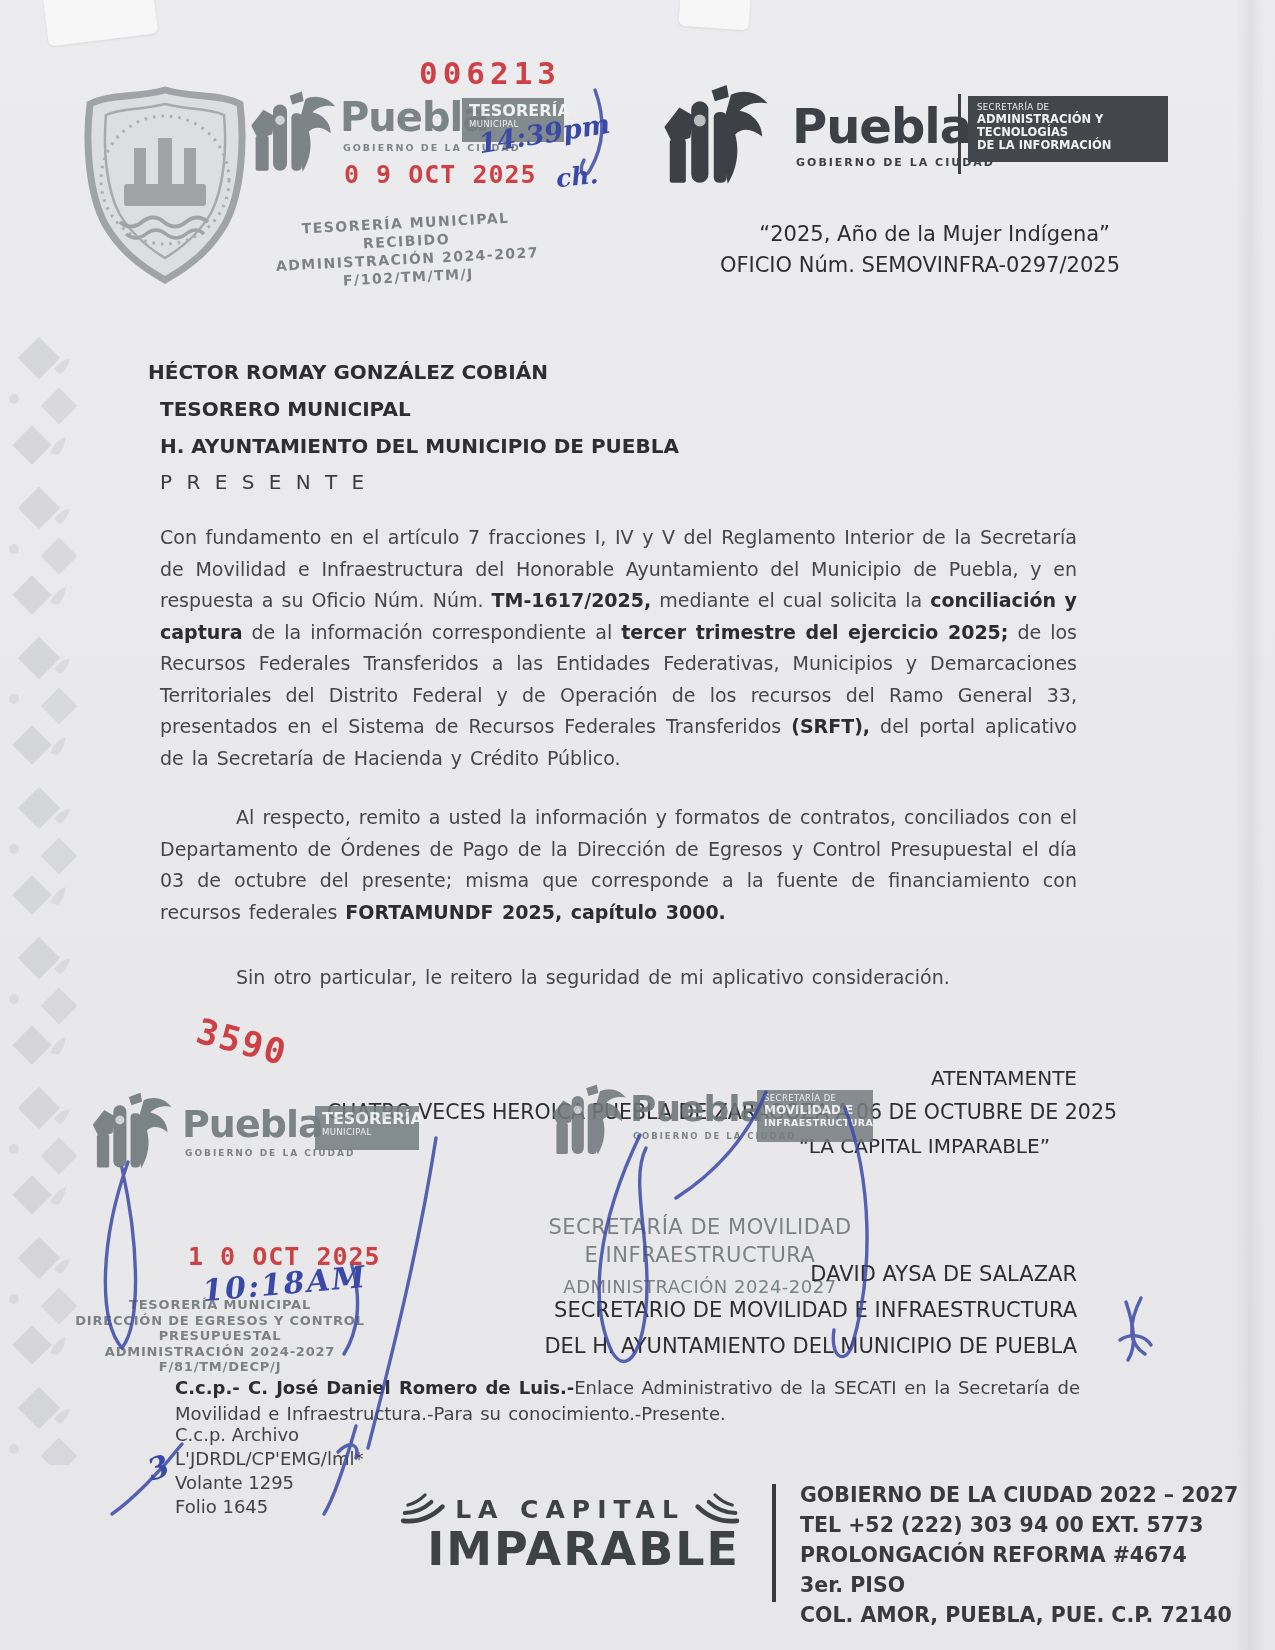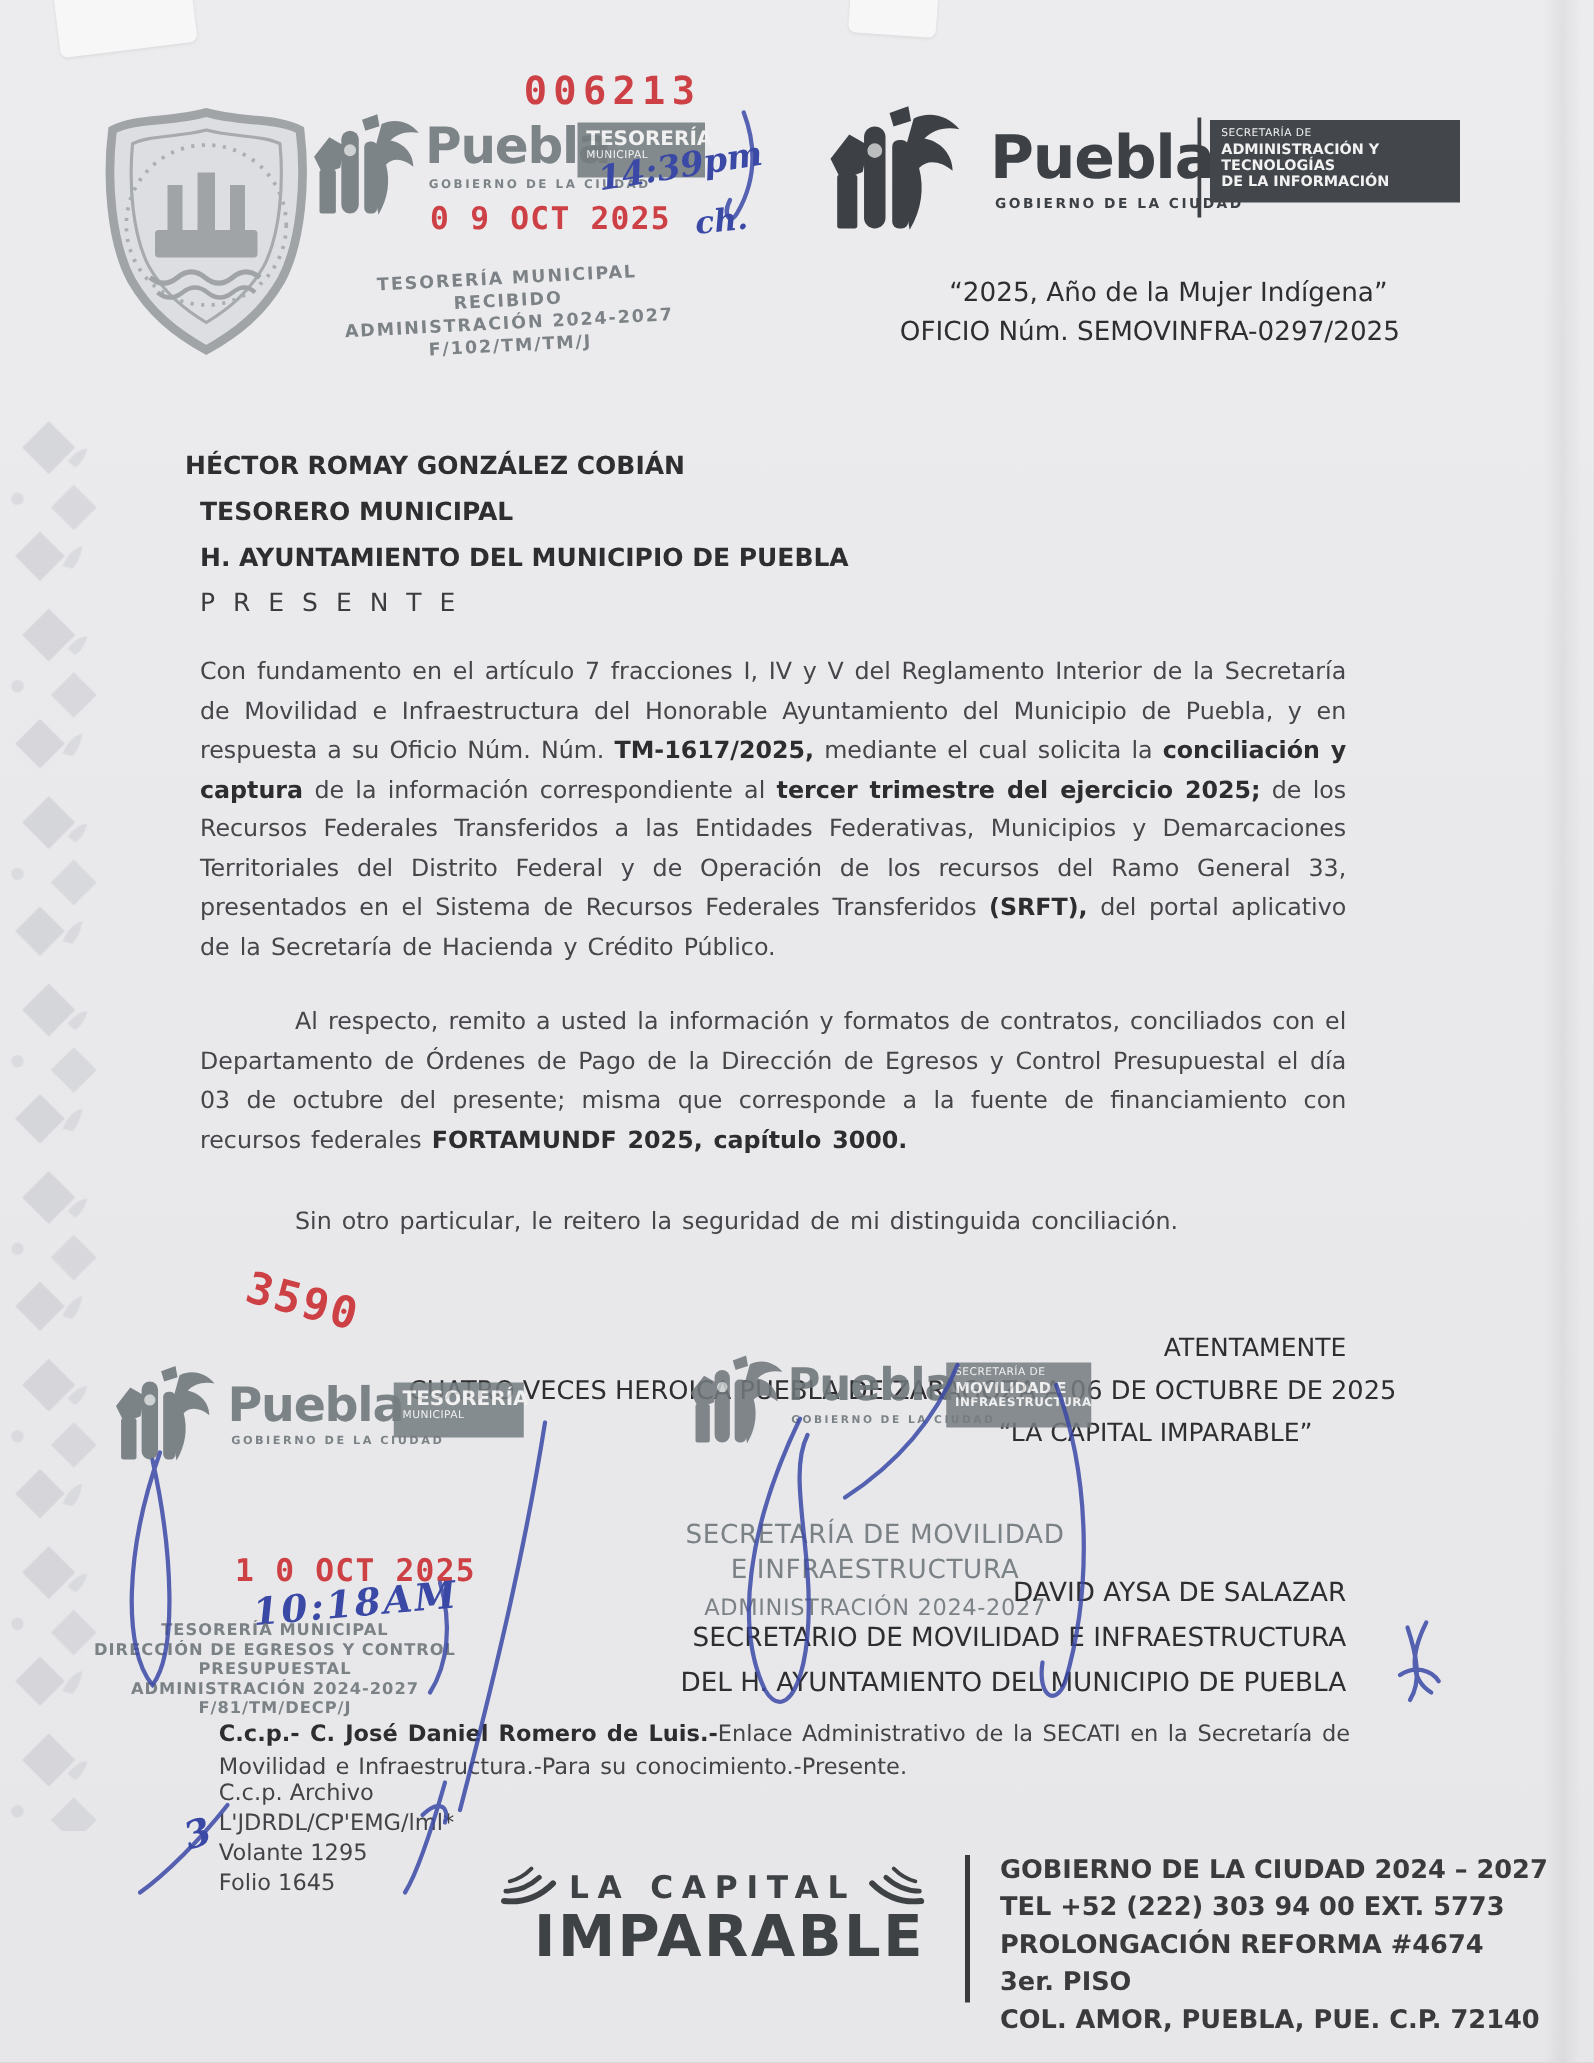--- a/index.html
+++ b/index.html
@@ -127,21 +127,21 @@
   <div class="abs center-line" style="left:640px;top:222px;width:470px;font-size:21px;">“2025, Año de la Mujer Indígena”</div>
   <div class="abs center-line" style="left:600px;top:253px;width:520px;font-size:21px;">OFICIO Núm. SEMOVINFRA-0297/2025</div>
 
   <div class="abs h-line" style="left:148px;top:360px;">HÉCTOR ROMAY GONZÁLEZ COBIÁN</div>
   <div class="abs h-line" style="left:160px;top:397px;">TESORERO MUNICIPAL</div>
   <div class="abs h-line" style="left:160px;top:434px;">H. AYUNTAMIENTO DEL MUNICIPIO DE PUEBLA</div>
   <div class="abs" style="left:160px;top:470px;font-size:20px;letter-spacing:4px;color:#3c3c3f;">P R E S E N T E</div>
 
   <div class="abs body-par" style="left:160px;top:522px;width:917px;"><span>Con fundamento en el artículo 7 fracciones I, IV y V del Reglamento Interior de la Secretaría de Movilidad e Infraestructura del Honorable Ayuntamiento del Municipio de Puebla, y en respuesta a su Oficio Núm. Núm. </span><span class="b">TM-1617/2025,</span><span> mediante el cual solicita la </span><span class="b">conciliación y captura</span><span> de la información correspondiente al </span><span class="b">tercer trimestre del ejercicio 2025;</span><span> de los Recursos Federales Transferidos a las Entidades Federativas, Municipios y Demarcaciones Territoriales del Distrito Federal y de Operación de los recursos del Ramo General 33, presentados en el Sistema de Recursos Federales Transferidos </span><span class="b">(SRFT),</span><span> del portal aplicativo de la Secretaría de Hacienda y Crédito Público.</span></div>
   <div class="abs body-par" style="left:160px;top:802px;width:917px;text-indent:76px;"><span>Al respecto, remito a usted la información y formatos de contratos, conciliados con el Departamento de Órdenes de Pago de la Dirección de Egresos y Control Presupuestal el día 03 de octubre del presente; misma que corresponde a la fuente de financiamiento con recursos federales </span><span class="b">FORTAMUNDF 2025, capítulo 3000.</span></div>
-  <div class="abs body-par" style="left:160px;top:962px;width:917px;text-indent:76px;">Sin otro particular, le reitero la seguridad de mi distinguida conciliación.</div>
+  <div class="abs body-par" style="left:160px;top:962px;width:917px;text-indent:76px;">Sin otro particular, le reitero la seguridad de mi aplicativo consideración.</div>
 
   <div class="abs red-stamp" style="left:196px;top:1022px;font-size:35px;letter-spacing:2px;transform:rotate(15deg);">3590</div>
 
   <div class="abs center-line" style="left:160px;top:1066px;width:917px;font-size:20px;">ATENTAMENTE</div>
   <div class="abs center-line" style="left:120px;top:1100px;width:997px;font-size:20.5px;">CUATRO VECES HEROICA PUEBLA DE ZARAGOZA A 06 DE OCTUBRE DE 2025</div>
   <div class="abs center-line" style="left:160px;top:1134px;width:890px;font-size:20px;">“LA CAPITAL IMPARABLE”</div>
 
   <svg class="abs stamp-gray" style="left:548px;top:1078px;color:#71787c;" width="84" height="84">
       <use href="#pue-icons"></use>
     </svg>
@@ -195,21 +195,21 @@
       <span class="brand" style="font-size:25px;letter-spacing:7px;white-space:nowrap;">LA CAPITAL</span>
       <svg class="brand" width="48" height="34">
           <use href="#wing"></use>
         </svg>
     </div>
     <div class="brand" style="font-size:46px;letter-spacing:2px;margin-top:-4px;">IMPARABLE</div>
   </div>
 
   <div class="abs vbar" style="left:772px;top:1484px;width:4px;height:118px;background:#3a3a3d;"></div>
   <div class="abs footer-lines" style="left:800px;top:1480px;">
-      <div>GOBIERNO DE LA CIUDAD 2024 – 2027</div>
+      <div>GOBIERNO DE LA CIUDAD 2022 – 2027</div>
       <div>TEL +52 (222) 303 94 00 EXT. 5773</div>
       <div>PROLONGACIÓN REFORMA #4674</div>
       <div>3er. PISO</div>
       <div>COL. AMOR, PUEBLA, PUE. C.P. 72140</div>
     </div>
 
   <svg class="abs ink" style="left:0;top:0;" width="1275" height="1650">
     <g stroke="#3b49a6" stroke-width="3.4" fill="none" stroke-linecap="round" opacity=".85">
 
       <path d="M595,90 C604,114 606,142 590,170 C584,181 578,172 584,160"></path>

